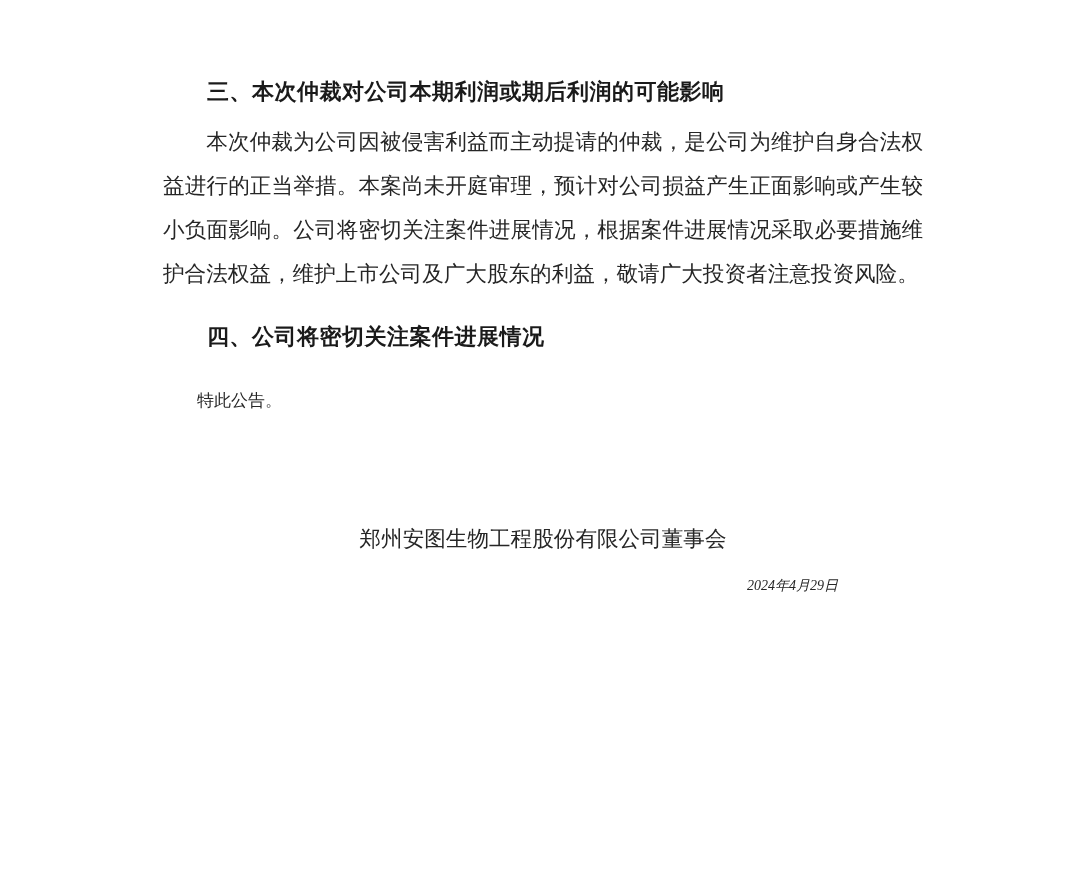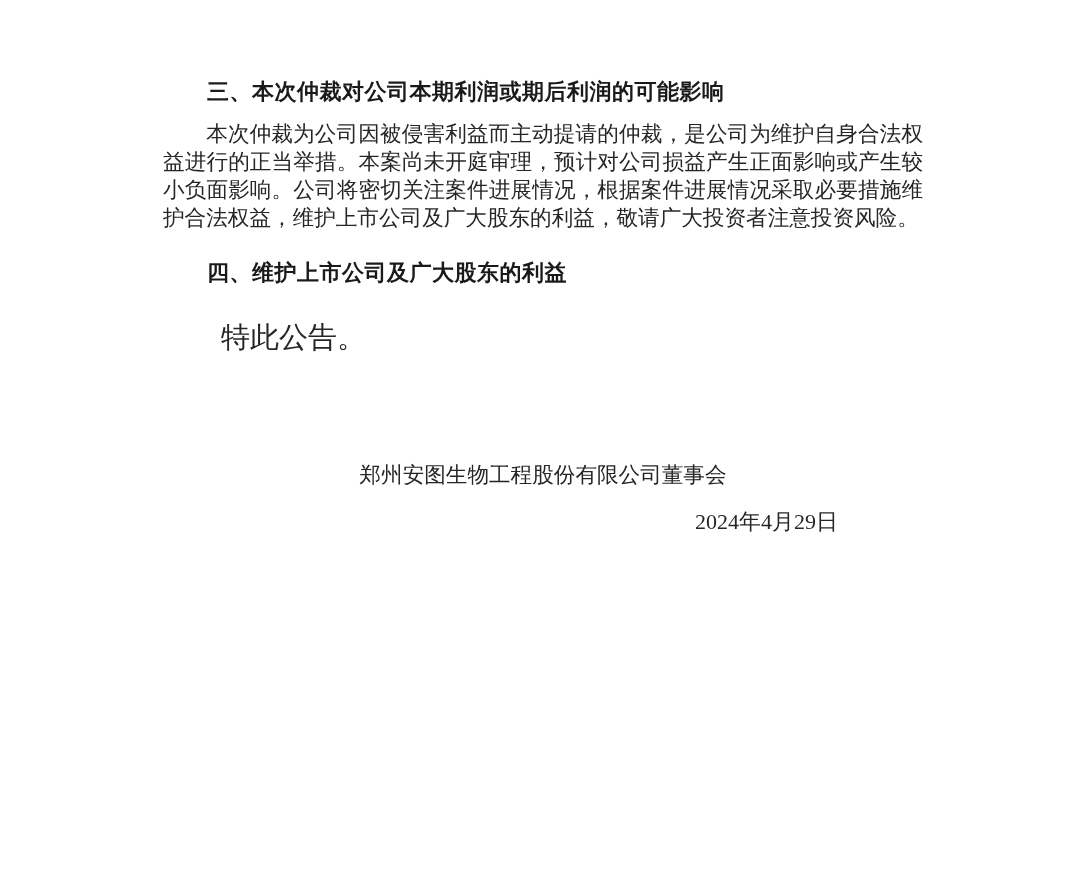--- a/index.html
+++ b/index.html
@@ -24,67 +24,68 @@
     font-weight: bold;
     font-size: 22px;
     line-height: 44px;
     text-indent: 2em;
     color: #1a1a1a;
     margin: 0;
     letter-spacing: 0.5px;
   }
   .doc-paragraph {
     font-size: 21.6px;
-    line-height: 28px;
+    line-height: 44px;
     text-indent: 2em;
     text-align: justify;
     text-justify: inter-ideograph;
     word-break: break-all;
     margin: 0;
     color: #262626;
   }
   .heading-gap-1 { margin-top: 0; }
   .para-gap-1 { margin-top: 6px; }
   .heading-gap-2 { margin-top: 19px; }
   .para-gap-2 { margin-top: 0; }
   .closing {
-    font-size: 29px;
+    font-size: 17px;
     line-height: 44px;
     text-indent: 2em;
     margin-top: 20px;
     color: #262626;
   }
   .signature-block {
     margin-top: 94px;
   }
   .signature-company {
     font-size: 21.6px;
     line-height: 44px;
     text-align: center;
     color: #262626;
   }
   .signature-date {
-    font-size: 22px;
+    font-size: 14px;
     line-height: 44px;
     text-align: right;
     padding-right: 85px;
     margin-top: 3px;
     color: #262626;
+    font-style: italic;
   }
 </style>
 </head>
 <body>
 
 <div class="page">
 
   <h3 class="doc-heading heading-gap-1">三、本次仲裁对公司本期利润或期后利润的可能影响</h3>
 
   <p class="doc-paragraph para-gap-1">本次仲裁为公司因被侵害利益而主动提请的仲裁，是公司为维护自身合法权益进行的正当举措。本案尚未开庭审理，预计对公司损益产生正面影响或产生较小负面影响。公司将密切关注案件进展情况，根据案件进展情况采取必要措施维护合法权益，维护上市公司及广大股东的利益，敬请广大投资者注意投资风险。</p>
 
-  <h3 class="doc-heading heading-gap-2">四、维护上市公司及广大股东的利益</h3>
+  <h3 class="doc-heading heading-gap-2">四、公司将密切关注案件进展情况</h3>
 
 
   <p class="closing">特此公告。</p>
 
   <div class="signature-block">
     <div class="signature-company">郑州安图生物工程股份有限公司董事会</div>
     <div class="signature-date">2024年4月29日</div>
   </div>
 
 </div>

